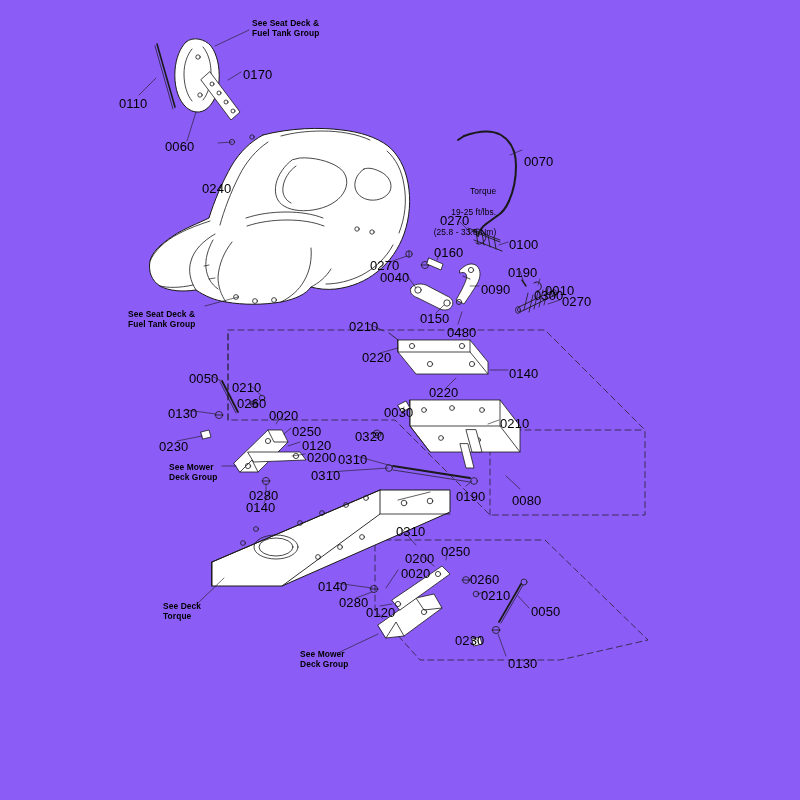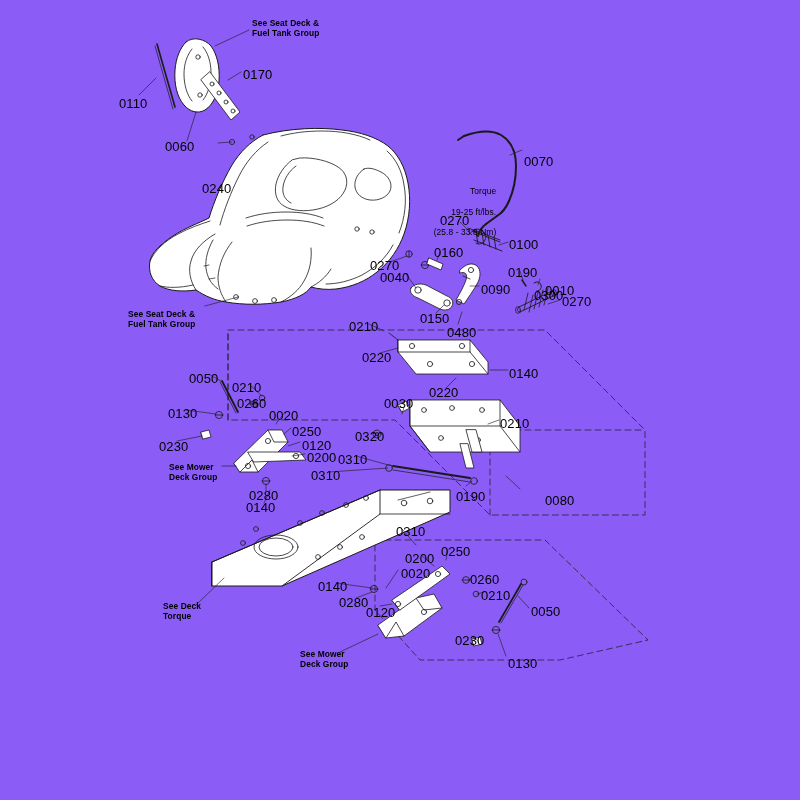--- a/index.html
+++ b/index.html
@@ -432,31 +432,31 @@
   <div class="lbl num" style="left:447px; top:325px;">0480</div>
   <div class="lbl num" style="left:349px; top:319px;">0210</div>
   <div class="lbl num" style="left:362px; top:350px;">0220</div>
   <div class="lbl num" style="left:509px; top:366px;">0140</div>
   <div class="lbl num" style="left:189px; top:371px;">0050</div>
   <div class="lbl num" style="left:232px; top:380px;">0210</div>
   <div class="lbl num" style="left:429px; top:385px;">0220</div>
   <div class="lbl num" style="left:168px; top:406px;">0130</div>
   <div class="lbl num" style="left:237px; top:396px;">0260</div>
   <div class="lbl num" style="left:269px; top:408px;">0020</div>
-  <div class="lbl num" style="left:384px; top:396px;">0030</div>
+  <div class="lbl num" style="left:384px; top:405px;">0030</div>
   <div class="lbl num" style="left:500px; top:416px;">0210</div>
   <div class="lbl num" style="left:355px; top:429px;">0320</div>
   <div class="lbl num" style="left:159px; top:439px;">0230</div>
   <div class="lbl num" style="left:292px; top:424px;">0250</div>
   <div class="lbl num" style="left:302px; top:438px;">0120</div>
   <div class="lbl num" style="left:307px; top:450px;">0200</div>
   <div class="lbl num" style="left:338px; top:452px;">0310</div>
   <div class="lbl num" style="left:311px; top:468px;">0310</div>
   <div class="lbl num" style="left:456px; top:489px;">0190</div>
-  <div class="lbl num" style="left:512px; top:493px;margin-left:33px;">0080</div>
+  <div class="lbl num" style="left:512px; top:493px;">0080</div>
   <div class="lbl num" style="left:249px; top:488px;">0280</div>
   <div class="lbl num" style="left:246px; top:500px;">0140</div>
   <div class="lbl num" style="left:396px; top:524px;">0310</div>
   <div class="lbl num" style="left:405px; top:551px;">0200</div>
   <div class="lbl num" style="left:441px; top:544px;">0250</div>
   <div class="lbl num" style="left:401px; top:566px;">0020</div>
   <div class="lbl num" style="left:470px; top:572px;">0260</div>
   <div class="lbl num" style="left:481px; top:588px;">0210</div>
   <div class="lbl num" style="left:318px; top:579px;">0140</div>
   <div class="lbl num" style="left:339px; top:595px;">0280</div>

